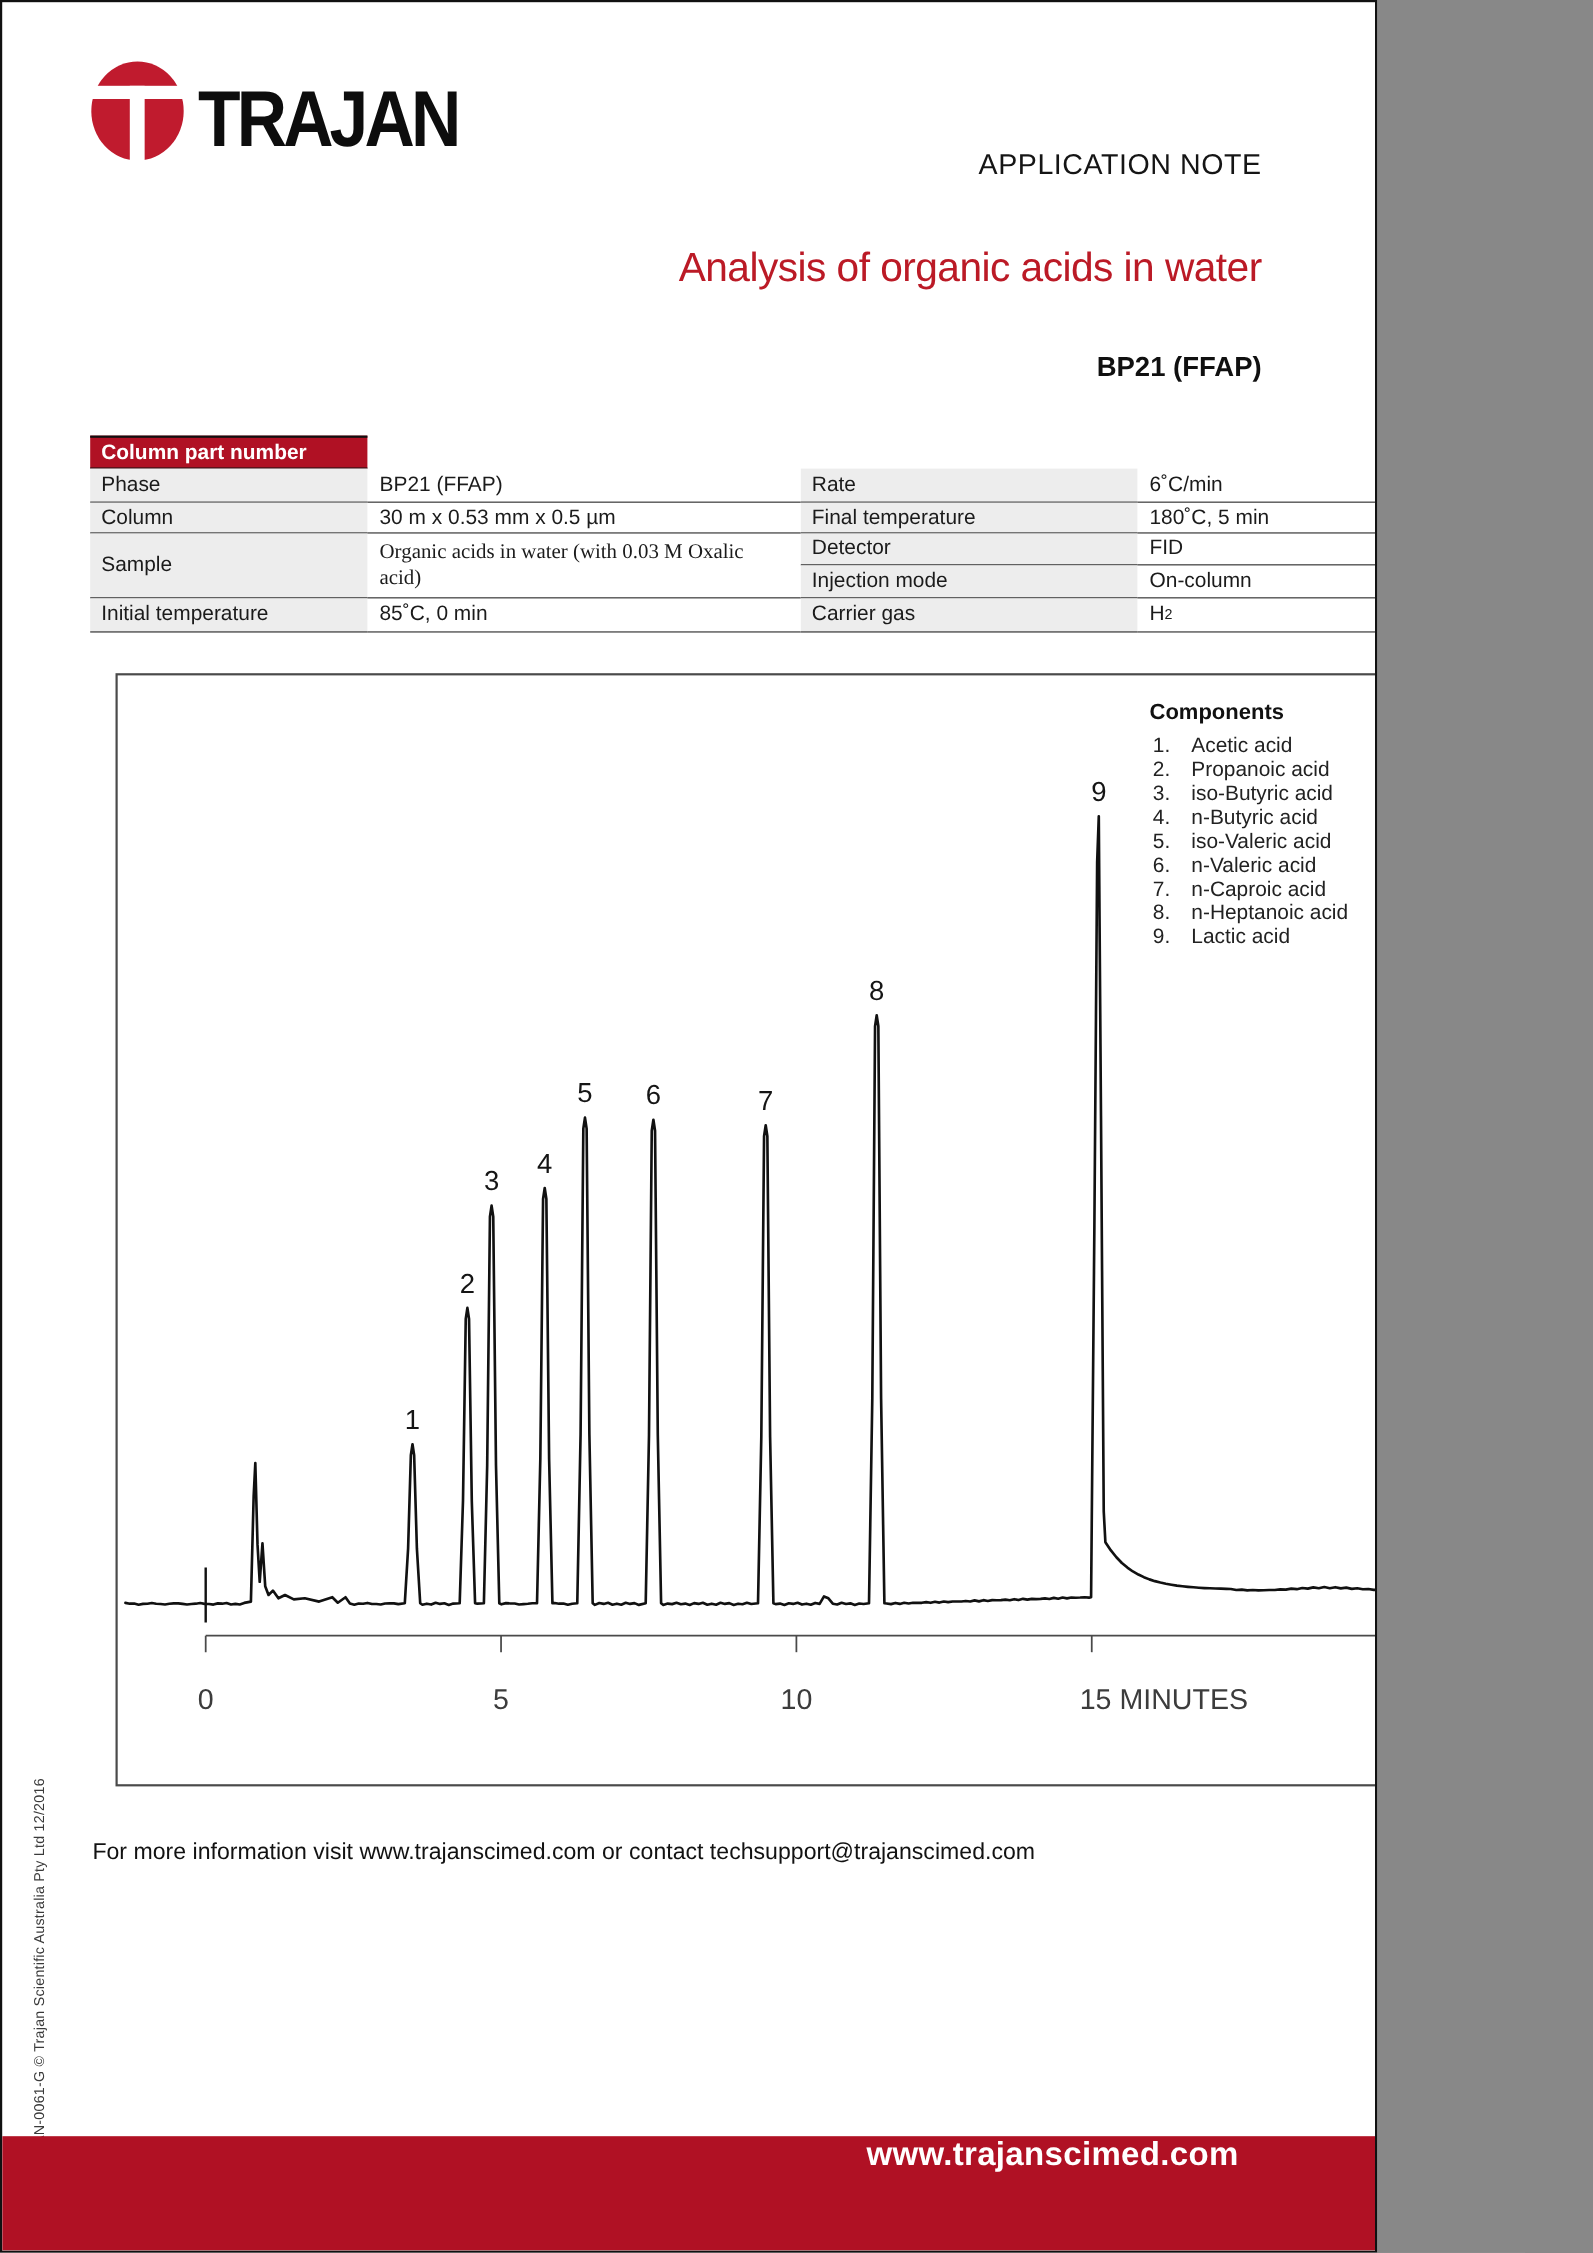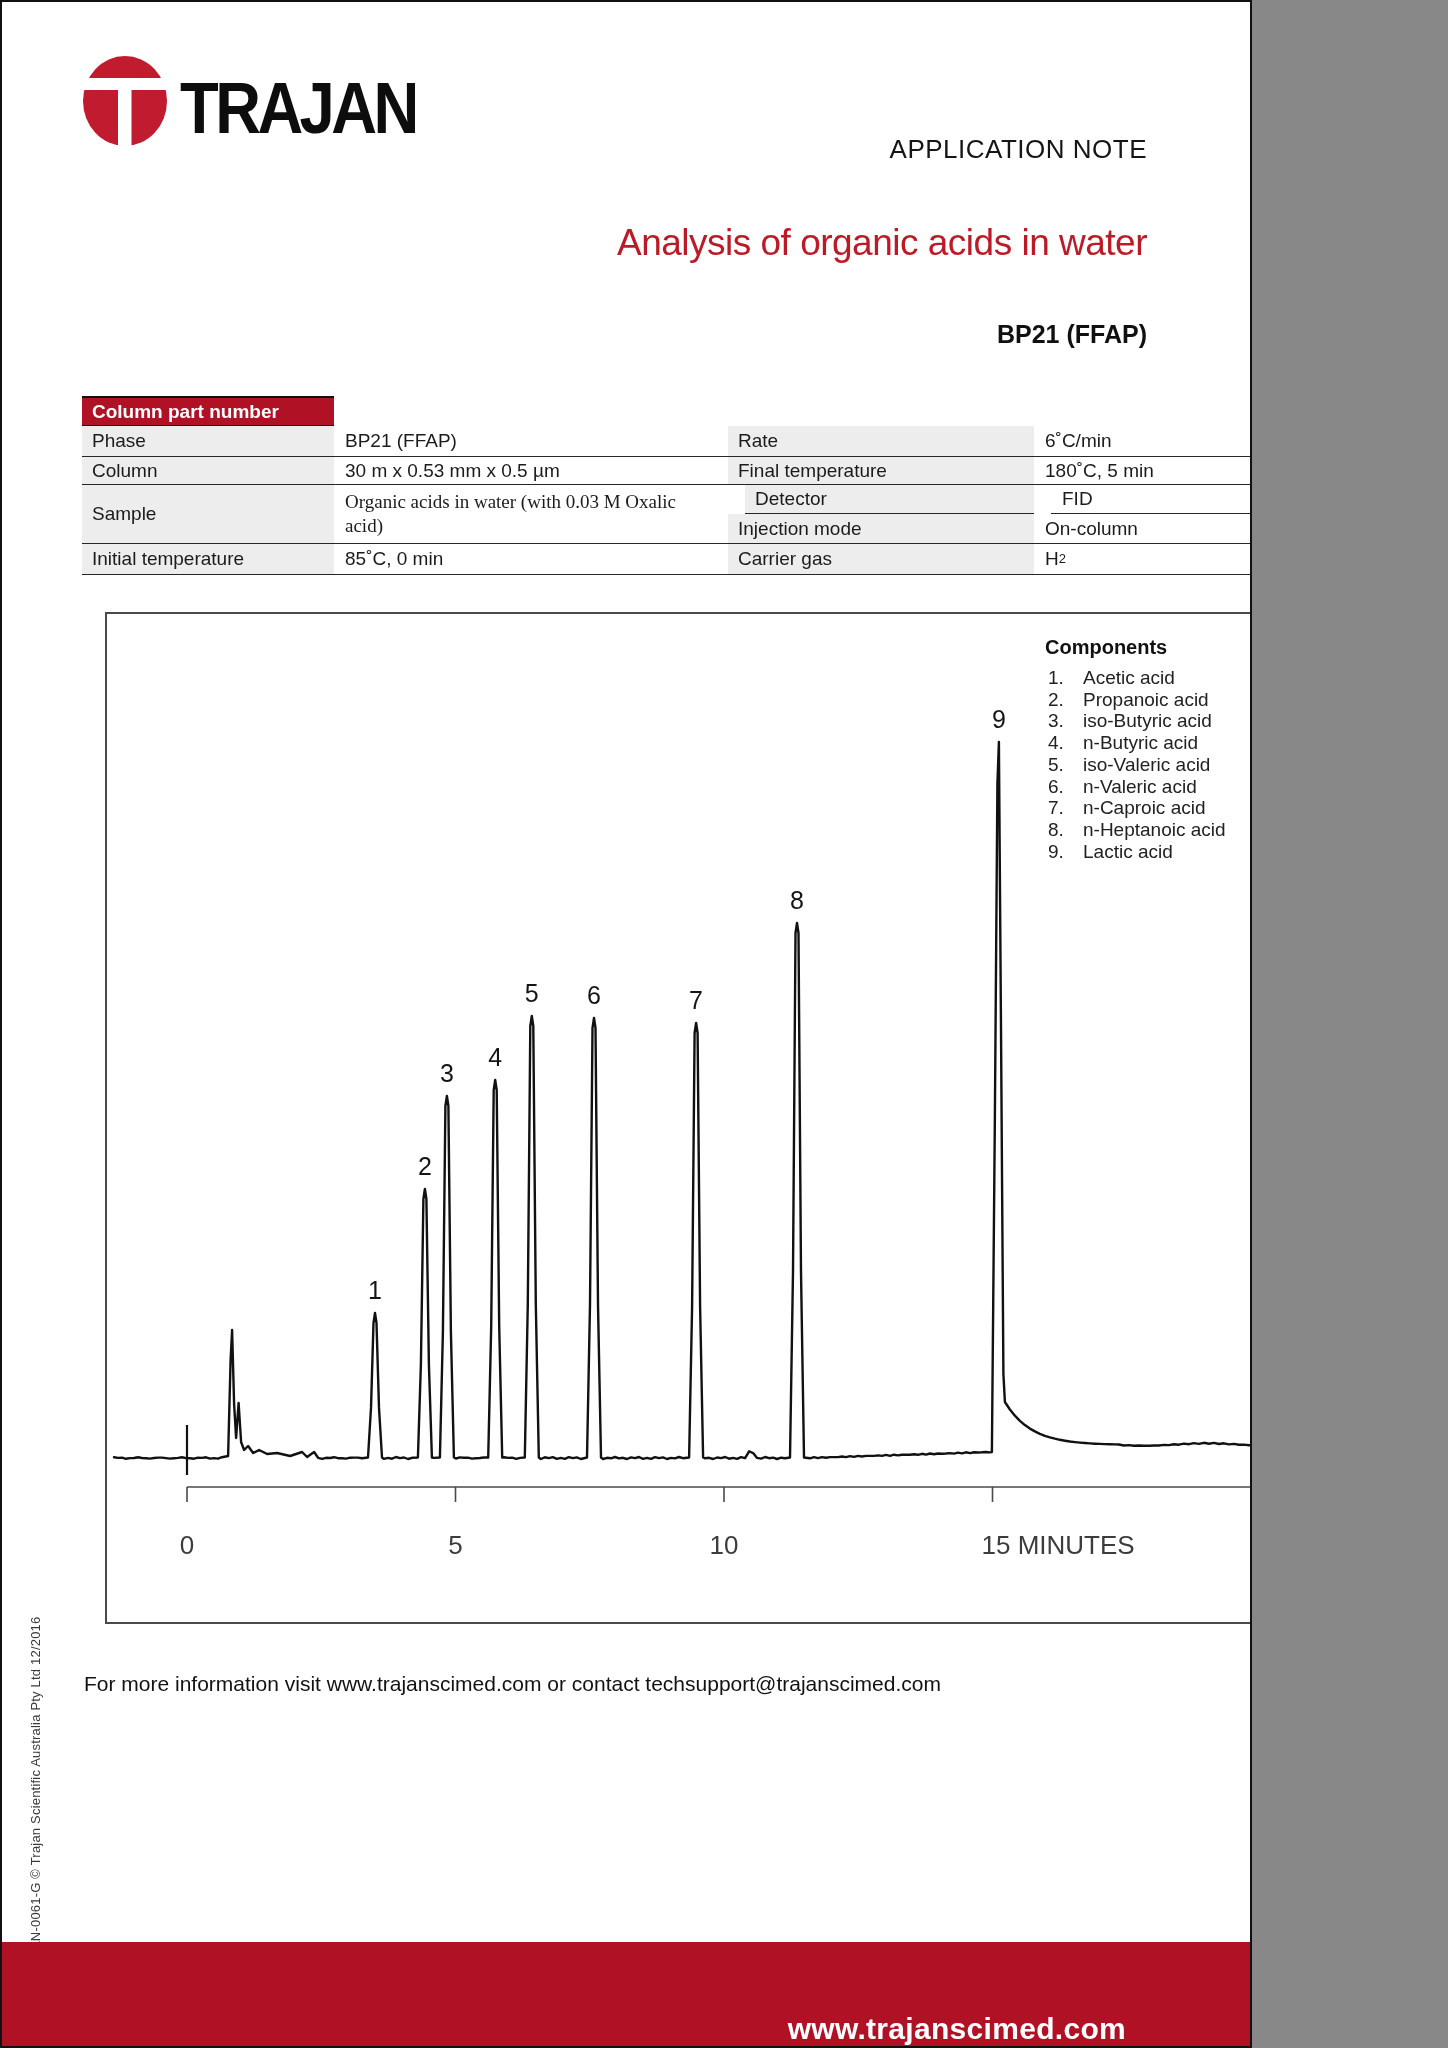--- a/index.html
+++ b/index.html
@@ -33,21 +33,21 @@
     grid-template-columns:252px 394px 306px 316px;
     grid-template-rows:30px 31px 28px 29px 30px 31px;
     font-size:19px;color:#1b1b1b;
   }
   .cell{display:flex;align-items:center;padding-left:10px;
         border-bottom:1px solid #262626;box-sizing:border-box;line-height:1.25;}
   .cell.value{padding-left:11px;}
   .cell.lab{background:#ededed;}
   .cell.hdr{background:#b01124;color:#fff;font-weight:bold;border-top:2px solid #101010;border-bottom:1px solid #101010;}
   .c1{grid-column:1;} .c2{grid-column:2;} .c3{grid-column:3;} .c4{grid-column:4;}
-  .r1{grid-row:1;} .r2{grid-row:2;} .r3{grid-row:3;} .r4{grid-row:4;margin-left:17px;} .r5{grid-row:5;} .r6{grid-row:6;}
+  .r1{grid-row:1;} .r2{grid-row:2;} .r3{grid-row:3;} .r4{grid-row:4;} .r5{grid-row:5;} .r6{grid-row:6;}
   .r45{grid-row:4 / span 2;}
   .hdr-val{grid-column:2 / span 3;}
   .sample-val{padding-right:48px;font-family:Liberation Serif, serif;}
   sub.gas{font-size:13px;}
   
   .chart-panel{
     position:absolute;left:103px;top:610px;width:1245px;height:1012px;
     border:2px solid #4a4a4a;box-sizing:border-box;background:#fff;
   }
   .chart-panel svg{position:absolute;left:0;top:0;}
@@ -57,21 +57,21 @@
     position:absolute;left:82px;top:1670px;
     font-size:21px;color:#121212;
   }
   .sidebar-note{
     position:absolute;left:26px;top:1948px;
     transform:rotate(-90deg);transform-origin:0 0;
     white-space:nowrap;font-size:13px;color:#3a3a3a;letter-spacing:.2px;
   }
   .bottom-bar{
     position:absolute;left:0;right:0;bottom:0;height:104px;
-    background:#b01124;display:flex;align-items:flex-end;justify-content:flex-end;
+    background:#b01124;display:flex;align-items:flex-start;justify-content:flex-end;
     padding-right:124px;box-sizing:border-box;
   }
   .bottom-bar .site{font-size:30px;font-weight:bold;color:#ffffff;letter-spacing:.3px;}
 </style>
 </head>
 <body>
 
 <div class="page">
 
   <div class="logo">

